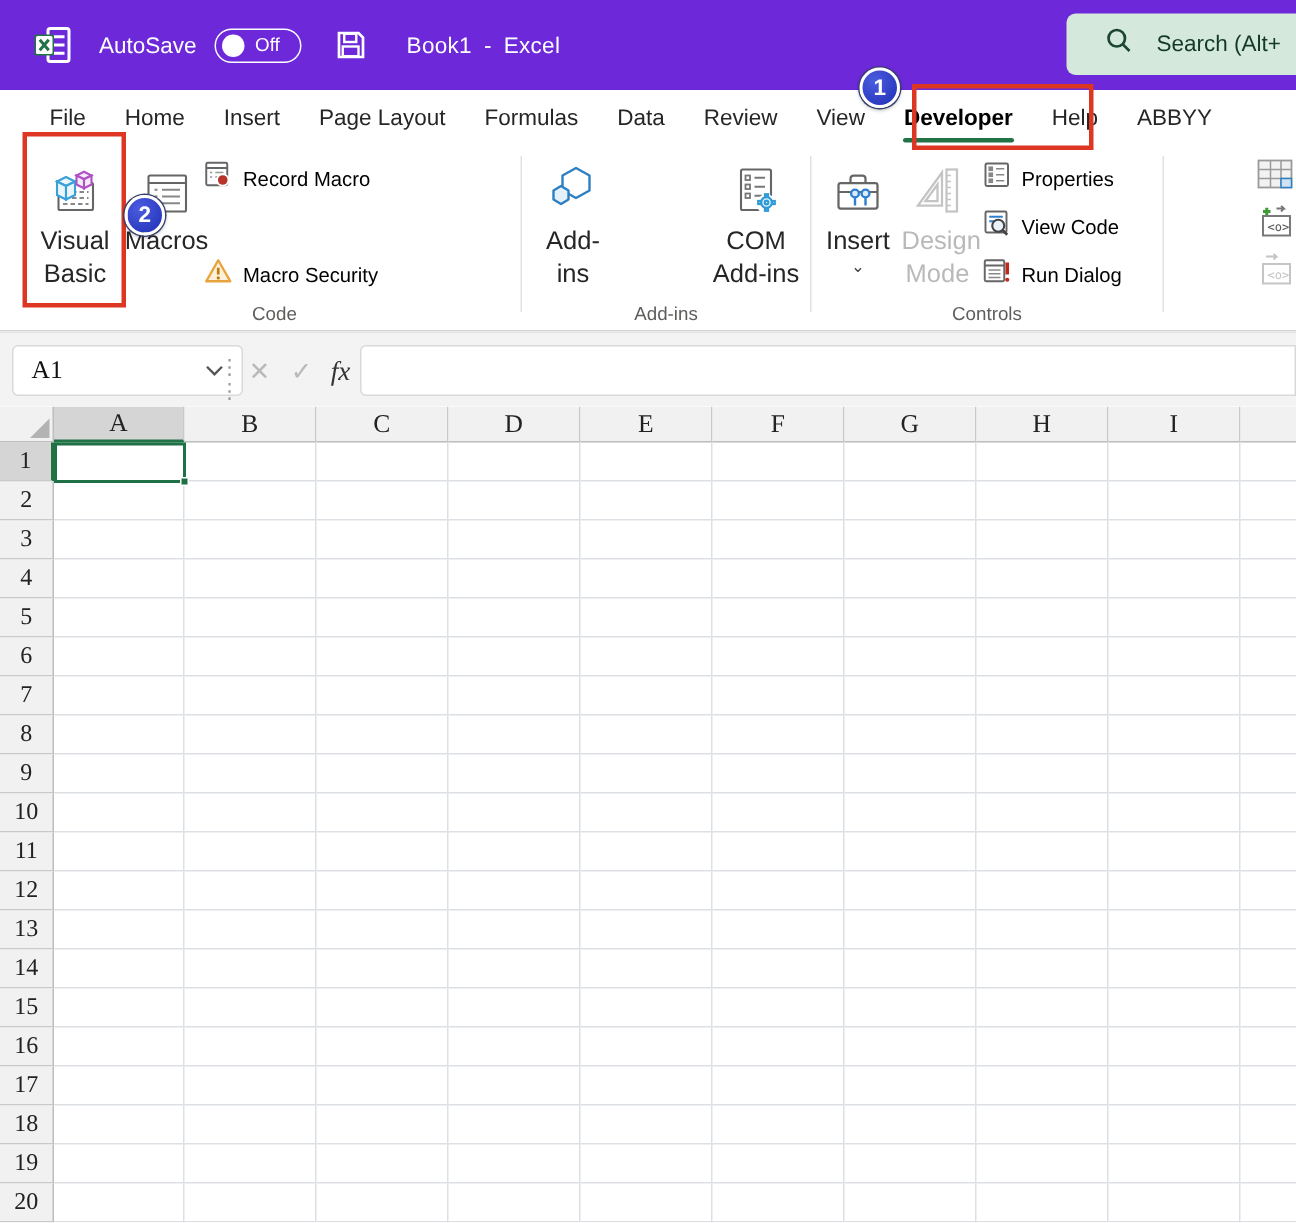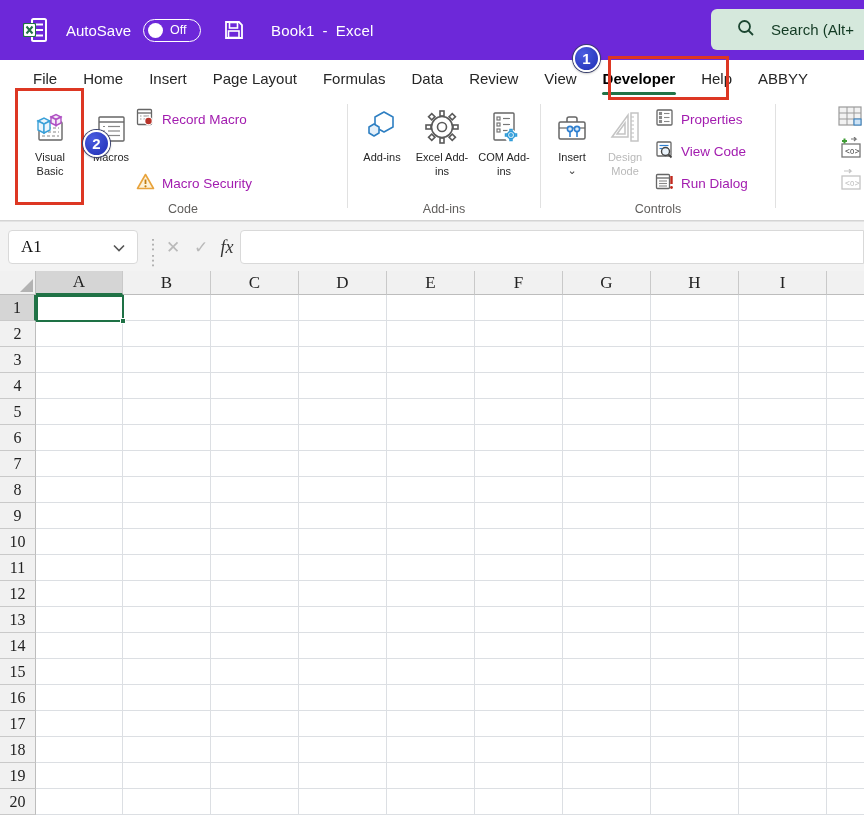--- a/index.html
+++ b/index.html
@@ -35,40 +35,40 @@
   .ribbon { position:absolute; left:0; top:96px; width:864px; height:125px; background:#fff;
     border-bottom:1px solid #d4d4d4; overflow:hidden; }
   .rgroup { position:absolute; top:0; height:125px; }
   .rgroup-label { position:absolute; left:0; right:0; bottom:5px; text-align:center;
     font-size:12.5px; color:#605e5c; }
   .gsep { position:absolute; top:8px; height:104px; width:1px; background:#e1e1e1; }
 
   .bigbtn { position:absolute; top:5px; width:58px; height:100px; display:flex; flex-direction:column;
     align-items:center; cursor:pointer; border-radius:3px; }
   .bigbtn .bicon { height:44px; display:flex; align-items:flex-end; justify-content:center; }
-  .bigbtn .blabel { margin-top:5px; font-size:11px; line-height:1.28; color:#262626; text-align:center; }
+  .bigbtn .blabel { margin-top:5px; font-size:17px; line-height:1.28; color:#262626; text-align:center; }
   .bigbtn.disabled .blabel { color:#b9b9b9; }
   .chev { font-size:11px; color:#444; margin-top:2px; line-height:8px; }
 
   .smallbtn { position:absolute; height:28px; display:flex; align-items:center; gap:7px;
     cursor:pointer; white-space:nowrap; }
-  .smallbtn .slabel { font-size:13.5px; color:#a21caf; }
+  .smallbtn .slabel { font-size:13.5px; color:#000000; }
 
   
   .redbox { position:absolute; border:3px solid #dd3723; z-index:40; pointer-events:none; }
   .badge { position:absolute; width:27px; height:27px; border-radius:50%; z-index:50;
     background:radial-gradient(circle at 35% 30%, #4a5ce0, #1f2fb4);
     border:2.5px solid #fff; box-shadow:0 0 0 1px #39406e, 0 1px 3px rgba(0,0,0,.4);
     display:flex; align-items:center; justify-content:center;
     color:#fff; font-size:15px; font-weight:bold; }
 
   
   .formula-row { position:absolute; left:0; top:221px; width:864px; height:50px;
     background:#f3f3f3; border-top:1px solid #e3e3e3; }
-  .name-box { position:absolute; left:8px; top:8px; width:130px; height:34px; background:#fff;
+  .name-box { position:absolute; left:8px; top:8px; width:154px; height:34px; background:#fff;
     border:1px solid #d9d9d9; border-radius:4px; display:flex; align-items:center; cursor:pointer; }
   .name-box .nb-text { margin-left:12px; font-family:"Liberation Serif", serif; font-size:17px; color:#111; }
   .name-box .nb-chev { margin-left:auto; margin-right:12px; }
   .fx-sep { position:absolute; left:146px; top:14px; color:#9a9a9a; font-size:14px; letter-spacing:-1px; }
   .fbtn { position:absolute; top:8px; height:34px; width:26px; display:flex; align-items:center;
     justify-content:center; cursor:pointer; }
   .fbtn.cancel { left:160px; color:#b9b9b9; font-size:17px; }
   .fbtn.enter  { left:188px; color:#b9b9b9; font-size:17px; }
   .fbtn.fx     { left:214px; color:#333; font-family:"Liberation Serif", serif;
                  font-style:italic; font-size:18px; font-weight:normal; }
@@ -257,41 +257,20 @@
   <div class="rgroup" style="left:350px; width:188px;">
     <div class="bigbtn" style="left:4px; width:56px;">
       <span class="bicon">
         <svg width="36" height="36" viewBox="0 0 36 36">
           <polygon points="20,3 29,8 29,18 20,23 11,18 11,8" fill="#fff" stroke="#2e7fc2" stroke-width="1.6" stroke-linejoin="round"></polygon>
           <polygon points="10,15 15,18 15,24 10,27 5,24 5,18" fill="#e4f0fa" stroke="#2e7fc2" stroke-width="1.6" stroke-linejoin="round"></polygon>
         </svg>
       </span>
       <span class="blabel" style="width:42px;">Add-ins</span>
     </div>
-    <div class="bigbtn" style="left:62px; width:60px;">
-      <span class="bicon">
-        <svg width="36" height="36" viewBox="0 0 36 36">
-          <g stroke="#5a5a5a" stroke-width="1.6" fill="#fff">
-            <g>
-              <rect x="16" y="2" width="4" height="5"></rect>
-                <rect x="16" y="29" width="4" height="5"></rect>
-              <rect x="2" y="16" width="5" height="4"></rect>
-                <rect x="29" y="16" width="5" height="4"></rect>
-              <rect x="5.5" y="5.5" width="4.5" height="4.5" transform="rotate(45 7.75 7.75)"></rect>
-              <rect x="26" y="5.5" width="4.5" height="4.5" transform="rotate(45 28.25 7.75)"></rect>
-              <rect x="5.5" y="26" width="4.5" height="4.5" transform="rotate(45 7.75 28.25)"></rect>
-              <rect x="26" y="26" width="4.5" height="4.5" transform="rotate(45 28.25 28.25)"></rect>
-            </g>
-            <circle cx="18" cy="18" r="10.5"></circle>
-            <circle cx="18" cy="18" r="4.5"></circle>
-          </g>
-        </svg>
-      </span>
-      <span class="blabel" style="width:56px;">Excel Add-ins</span>
-    </div>
     <div class="bigbtn" style="left:124px; width:60px;">
       <span class="bicon">
         <svg width="34" height="34" viewBox="0 0 34 34">
           <rect x="7" y="2" width="20" height="27" rx="1" fill="#fff" stroke="#666" stroke-width="1.4"></rect>
           <g stroke="#777" stroke-width="1.2" fill="none">
             <rect x="10" y="6" width="3" height="3"></rect>
               <line x1="16" y1="7.5" x2="23" y2="7.5"></line>
             <rect x="10" y="12" width="3" height="3"></rect>
               <line x1="16" y1="13.5" x2="23" y2="13.5"></line>
             <rect x="10" y="18" width="3" height="3"></rect>

